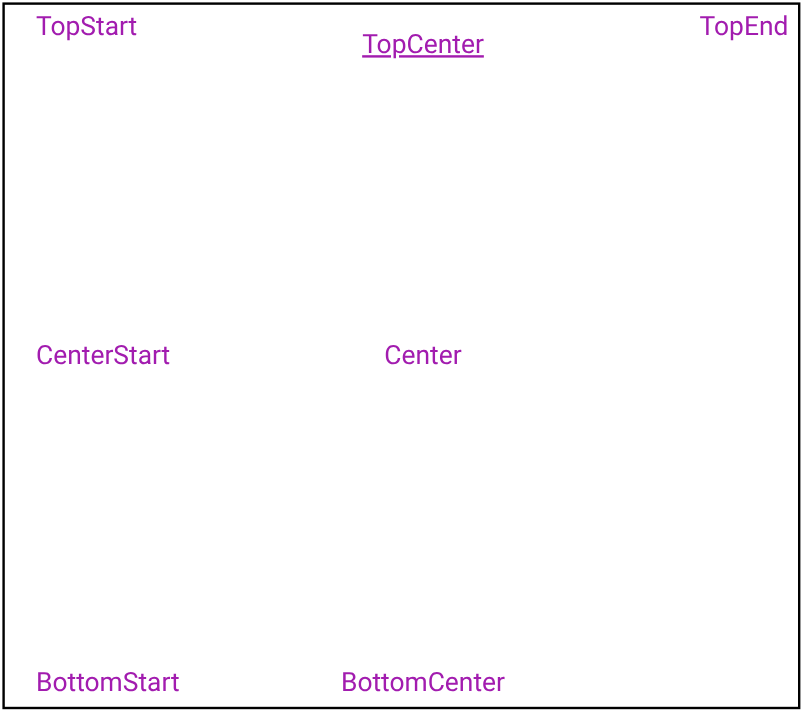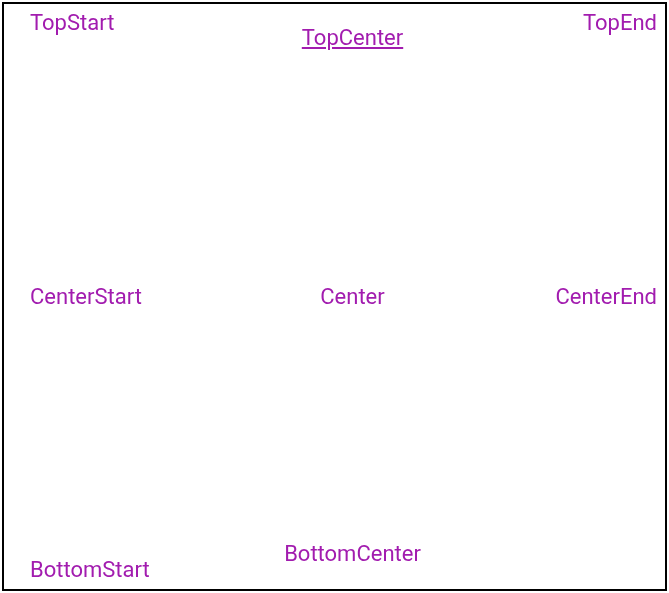--- a/index.html
+++ b/index.html
@@ -56,34 +56,33 @@
     .center-end {
       top: 50%;
       right: 8px;
       transform: translateY(-50%);
     }
     .bottom-start {
       bottom: 8px;
       left: 8px;
     }
     .bottom-center {
-      bottom: 24px;
+      bottom: 8px;
       left: 50%;
       transform: translateX(-50%);
     }
     .bottom-end {
       bottom: 8px;
       right: 8px;
     }
   </style>
 </head>
 <body>
 
 <div class="container">
   <span class="label top-start">TopStart</span>
   <span class="label top-center">TopCenter</span>
   <span class="label center-start">CenterStart</span>
   <span class="label top-end">TopEnd</span>
   <span class="label center-center">Center</span>
-  <span class="label center-end">CenterEnd</span>
   <span class="label bottom-start">BottomStart</span>
   <span class="label bottom-center">BottomCenter</span>
 </div>
 
 </body></html>

